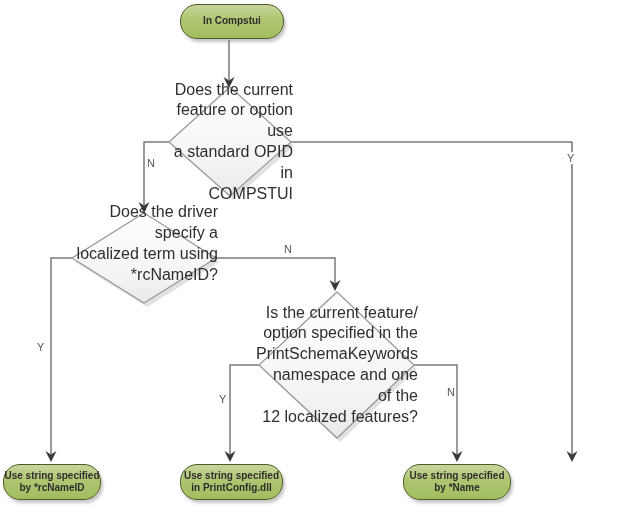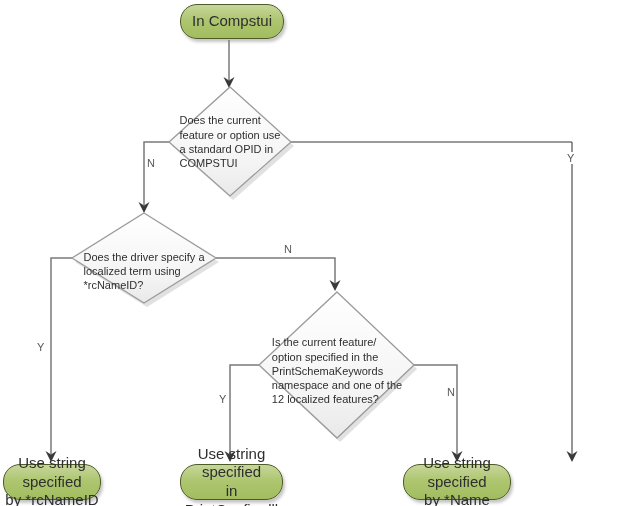--- a/index.html
+++ b/index.html
@@ -16,43 +16,44 @@
   
   .terminator{
     position:absolute;
     box-sizing:border-box;
     border:1.4px solid #4d5b27;
     border-radius:17px;
     background:linear-gradient(180deg,#c7d69c 0%,#aec670 45%,#a2bd60 100%);
     box-shadow:2px 3px 3px rgba(130,130,130,0.45);
     display:flex;align-items:center;justify-content:center;
     text-align:center;
-    font-size:15px;line-height:1.25;
+    font-size:10px;line-height:1.25;
     white-space:pre-line;
     color:#2e2e2e;
+    font-weight:bold;
   }
   .n-start{left:180px;top:4px;width:104px;height:35px;}
   .n-rcnameid{left:3px;top:464px;width:98px;height:36px;}
   .n-printconfig{left:180px;top:464px;width:103px;height:36px;}
   .n-name{left:403px;top:464px;width:108px;height:36px;}
   .n-compstui{left:523px;top:464px;width:98px;height:36px;}
 
   
   .decision-text{
     position:absolute;
     display:flex;align-items:center;justify-content:center;
-    text-align:left;
-    font-size:11px;line-height:1.3;
+    text-align:right;
+    font-size:16px;line-height:1.3;
     white-space:pre-line;
     color:#2e2e2e;
     pointer-events:none;
   }
   .t-opid{left:167px;top:88px;width:126px;height:108px;}
-  .t-driver{left:70px;top:227px;width:148px;height:88px;}
-  .t-schema{left:257px;top:299px;width:160px;height:144px;}
+  .t-driver{left:70px;top:200px;width:148px;height:88px;}
+  .t-schema{left:257px;top:293px;width:160px;height:144px;}
 
   
   .branch-label{
     position:absolute;
     font-size:11px;
     color:#595959;
     background:#ffffff;
     padding:0 1px;
     line-height:12px;
   }

